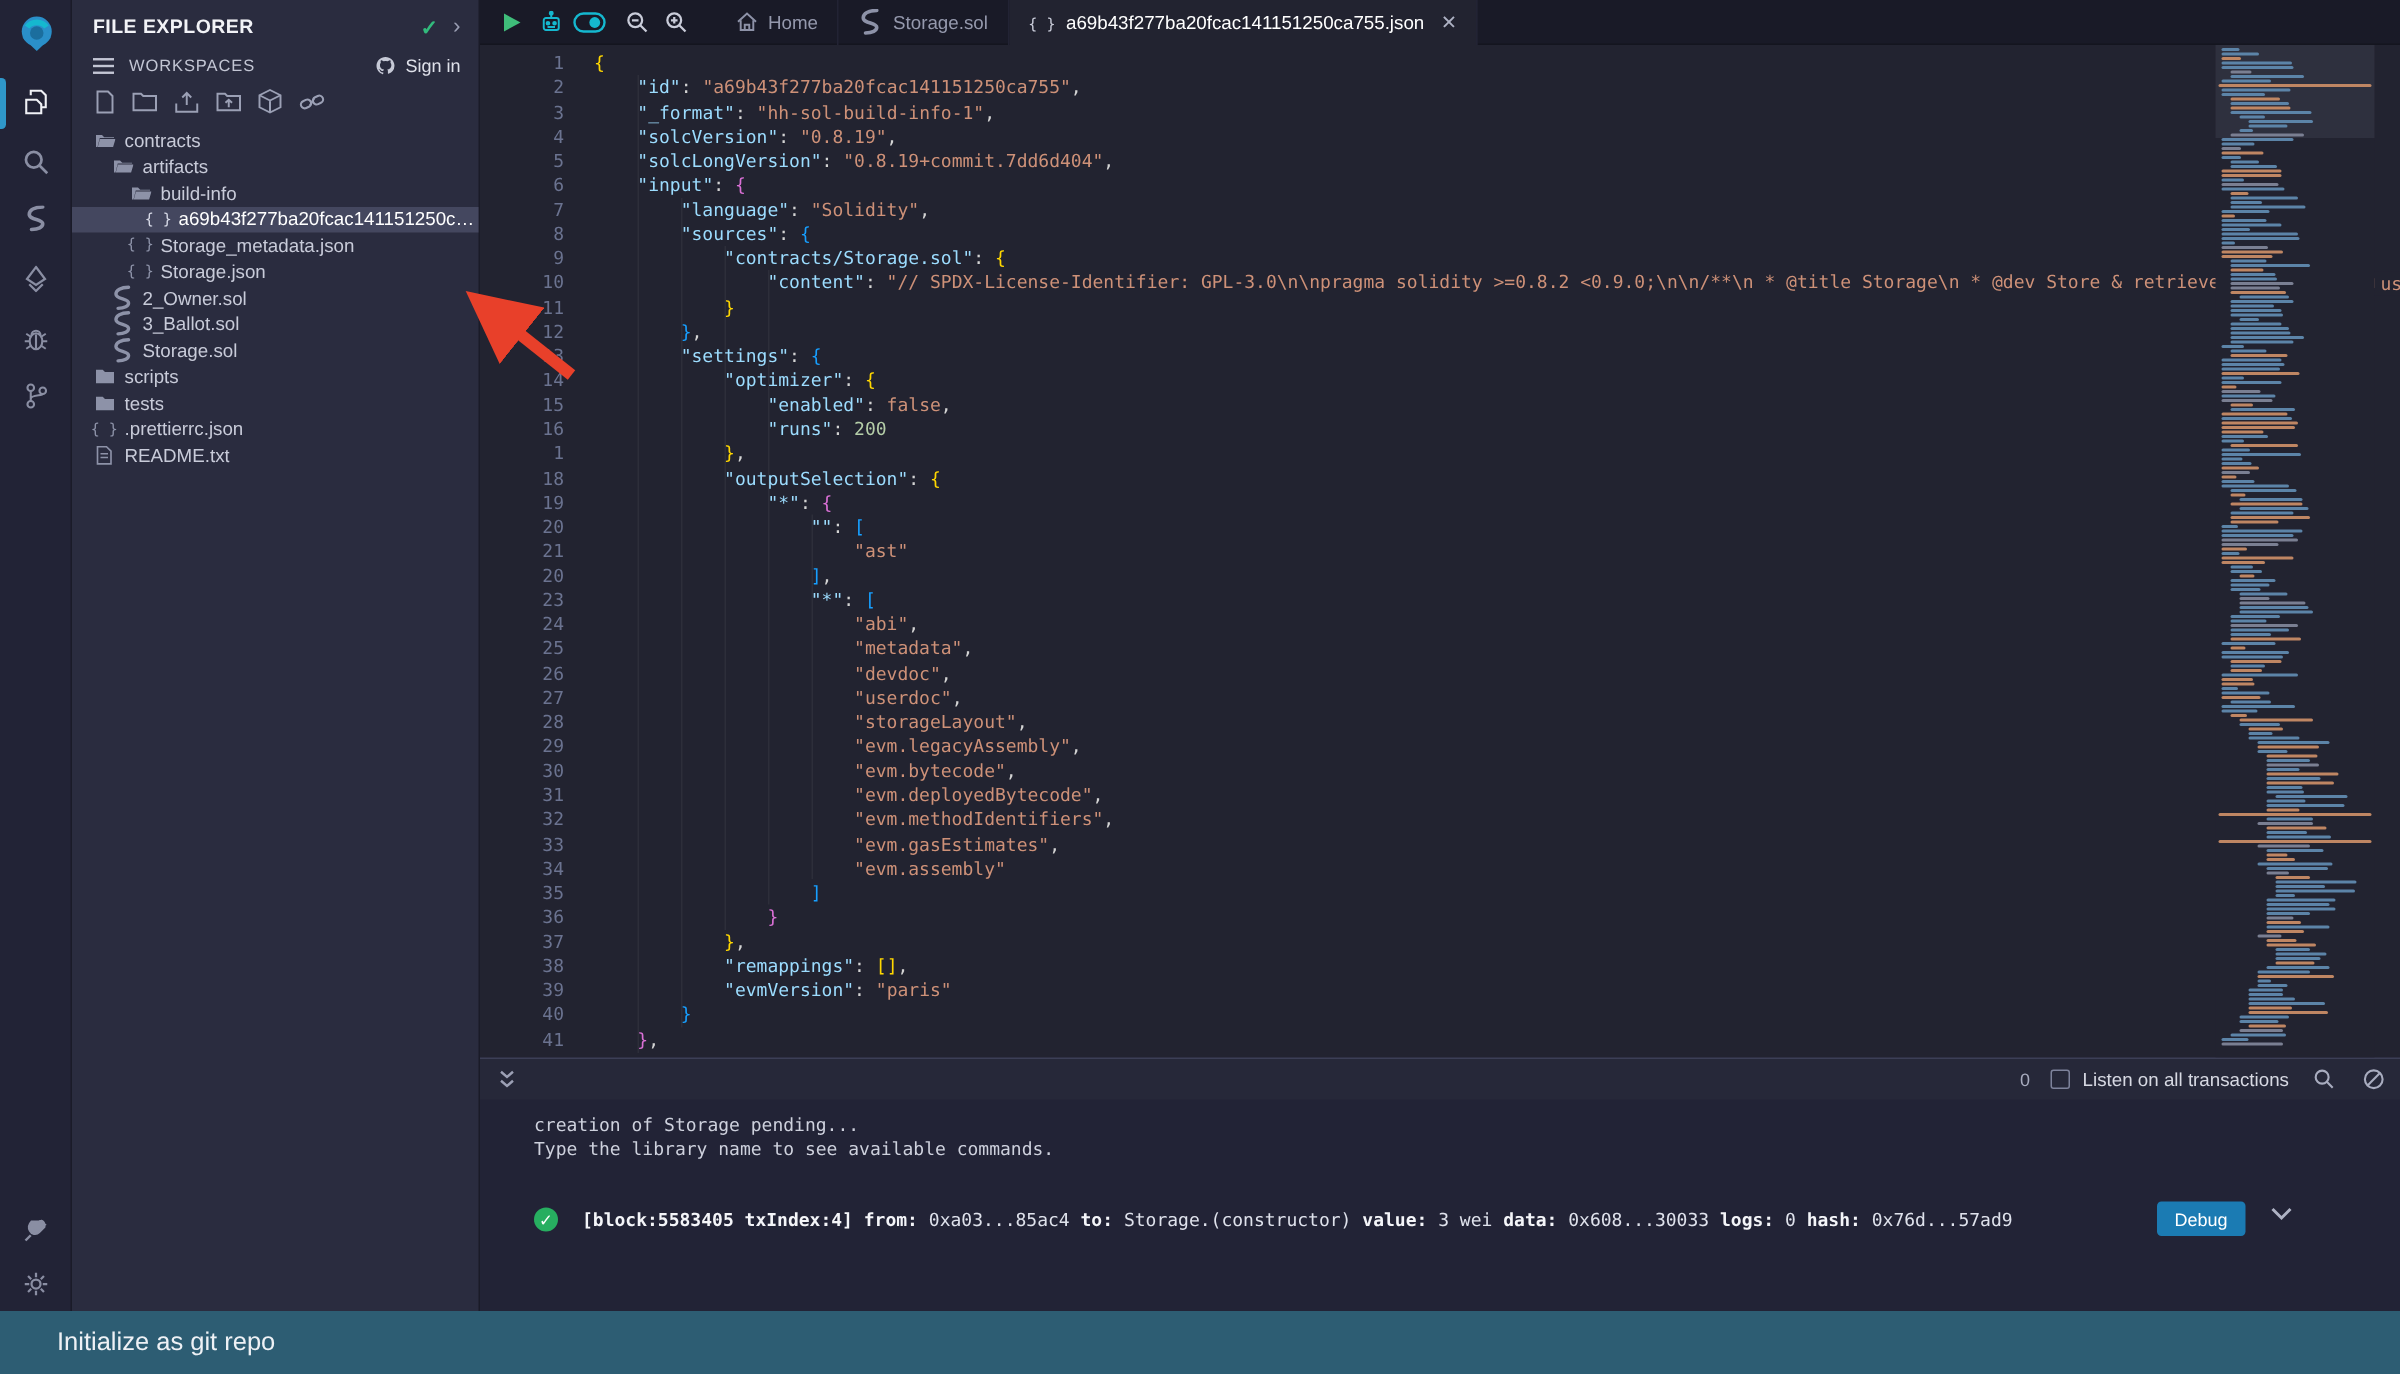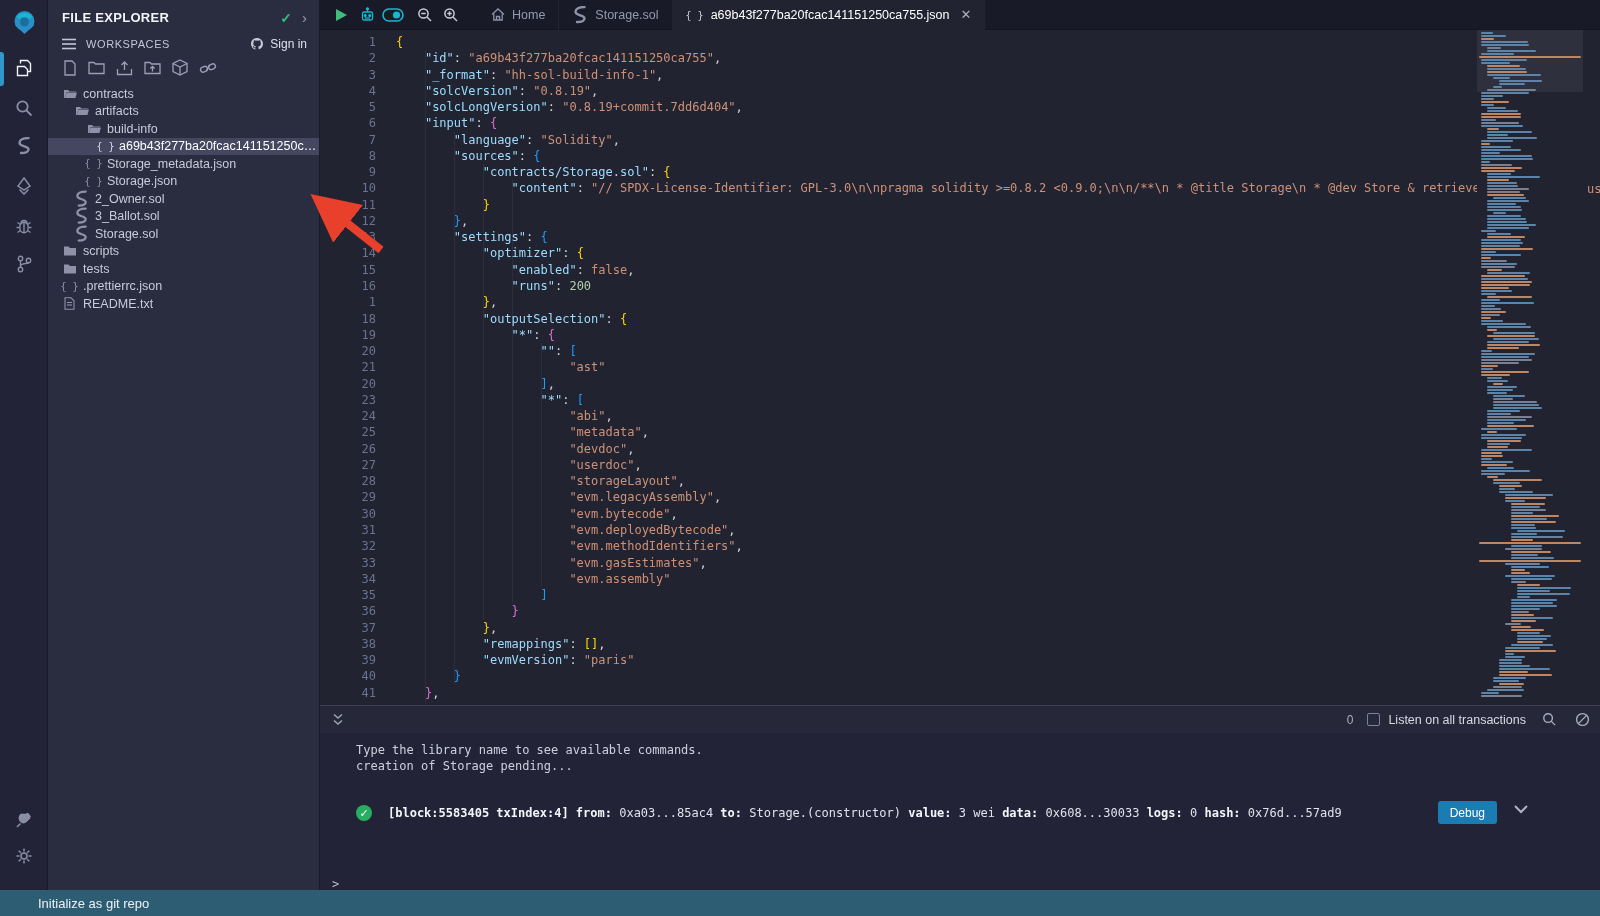--- a/index.html
+++ b/index.html
@@ -92,22 +92,22 @@
     font-size:11px; display:flex; align-items:center; justify-content:center; margin-right:16px; flex:none;
     font-family:"Liberation Sans", sans-serif; }
   .tx-text { white-space:pre; color:#dfe2ec; }
   .tx-text b { color:#f4f5f9; }
   .debug-btn { position:absolute; right:103px; top:-1px; height:23px; padding:0 12px; background:#1b7bb3;
     color:#fff; font-size:12px; font-family:"Liberation Sans", sans-serif; border:none; border-radius:3px; cursor:pointer; }
   .tx-chev { position:absolute; right:72px; top:3px; color:#aeb2c4; cursor:pointer; display:flex; }
   .term-prompt { position:absolute; left:12px; top:144px; font-family:"DejaVu Sans Mono", monospace;
     font-size:12px; color:#b9bdcd; }
   
-  .statusbar { position:absolute; left:0; right:0; bottom:0; height:26px; background:#2d5d73;
-    display:flex; align-items:center; font-size:13px; color:#eef1f5; z-index:40; }
+  .statusbar { position:absolute; left:0; right:0; bottom:0; height:42px; background:#2d5d73;
+    display:flex; align-items:center; font-size:17px; color:#eef1f5; z-index:40; }
   .sb-left { margin-left:38px; cursor:pointer; }
   .sb-tip { position:absolute; left:0; right:0; display:flex; justify-content:center;
     align-items:center; gap:7px; pointer-events:none; }
   .sb-tip b { font-weight:bold; }
   .sb-right { margin-left:auto; display:flex; align-items:center; height:26px; }
   .sb-copilot { margin-right:16px; cursor:pointer; }
   .sb-scam { height:26px; background:#d9750f; display:flex; align-items:center; gap:7px;
     padding:0 15px; font-weight:bold; color:#fff; cursor:pointer; }
   svg { display:block; }
 </style>
@@ -817,22 +817,22 @@
           <svg width="15" height="15" viewBox="0 0 16 16">
               <g stroke="#a8acbf" stroke-width="1.5" fill="none">
                 <circle cx="8" cy="8" r="6.3"></circle>
                 <line x1="3.6" y1="12.4" x2="12.4" y2="3.6"></line>
               </g>
             </svg>
         </span>
       </div>
       <div class="term-body">
         <div id="term-lines">
+            <div class="term-line">creation of Storage pending...</div>
             <div class="term-line">Type the library name to see available commands.</div>
-            <div class="term-line">creation of Storage pending...</div>
           </div>
         <div class="tx-row">
           <span class="tx-check">✓</span>
           <span class="tx-text" id="tx-text"><b>[block:5583405 txIndex:4] </b><b>from:</b><span> 0xa03...85ac4 </span><b>to:</b><span> Storage.(constructor) </span><b>value:</b><span> 3 wei </span><b>data:</b><span> 0x608...30033 </span><b>logs:</b><span> 0 </span><b>hash:</b><span> 0x76d...57ad9</span></span>
           <button class="debug-btn">Debug</button>
           <span class="tx-chev">
             <svg width="14" height="9" viewBox="0 0 14 9">
                 <path d="M1 1l6 6 6-6" stroke="#aeb2c4" stroke-width="2" fill="none"></path>
               </svg>
           </span>

